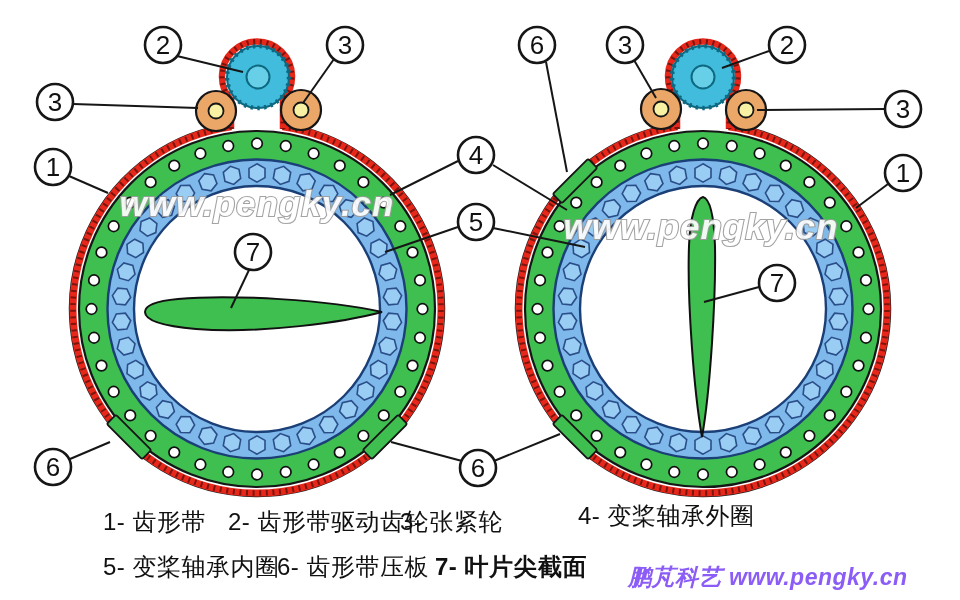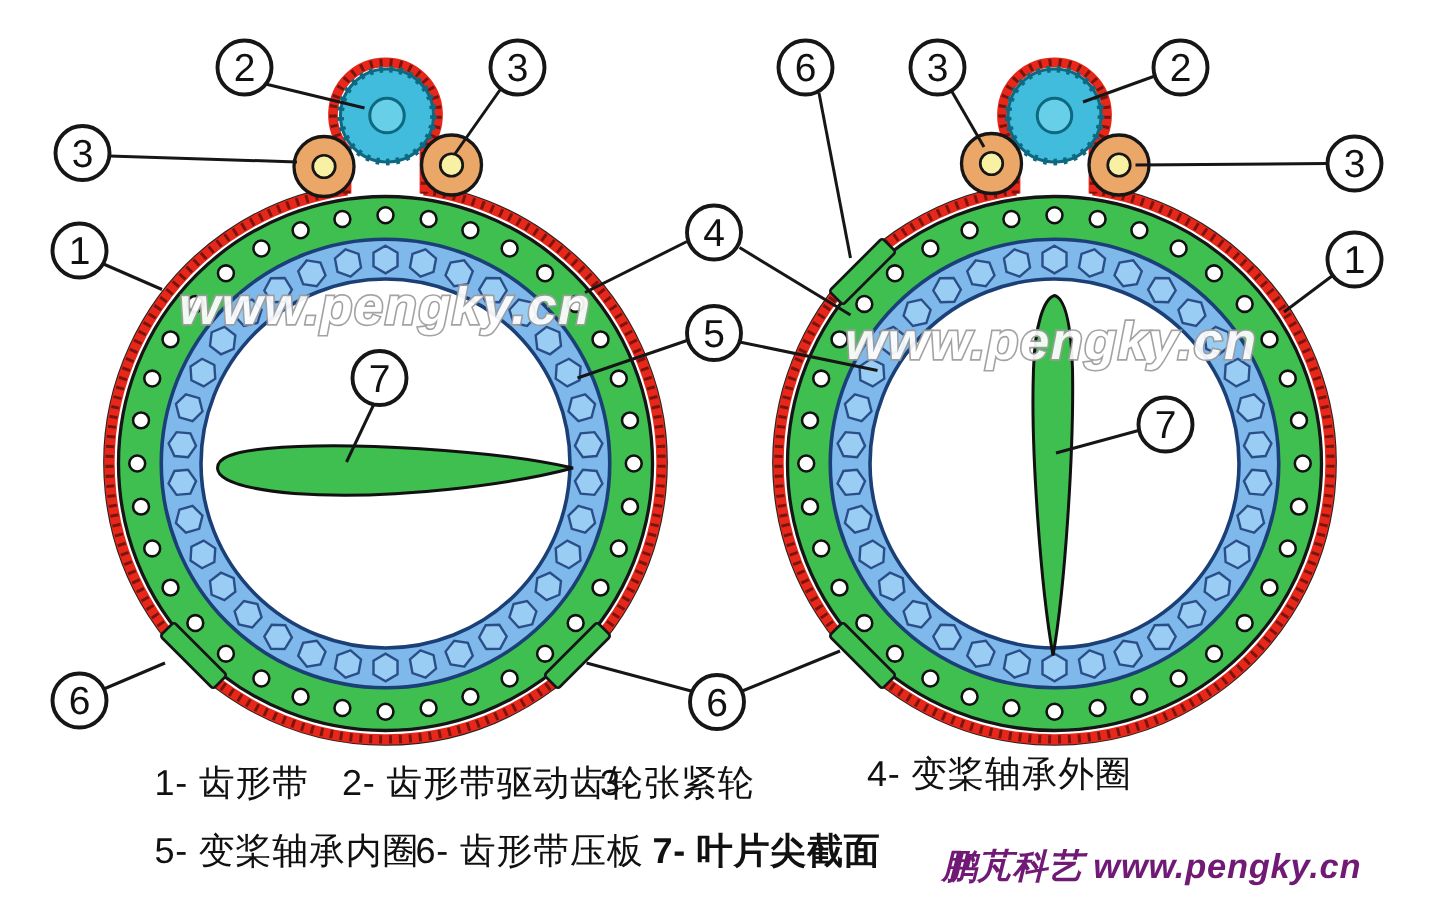--- a/index.html
+++ b/index.html
@@ -263,14 +263,14 @@
       <div class="legend-item" style="left: 228px; top: 506px;">2- 齿形带驱动齿轮</div>
       <div class="legend-item" style="left: 400px; top: 506px;">3- 张紧轮</div>
       <div class="legend-item" style="left: 578px; top: 500px;">4- 变桨轴承外圈</div>
     </div>
   <div id="legend-row2">
       <div class="legend-item" style="left: 103px; top: 551px;">5- 变桨轴承内圈</div>
       <div class="legend-item" style="left: 277px; top: 551px;">6- 齿形带压板</div>
       <div class="legend-item" style="left: 435px; top: 551px; font-weight: bold;">7- 叶片尖截面</div>
     </div>
 
-  <div class="credit" id="credit" style="left: 628px; top: 562px; color: #701a75;">鹏芃科艺 www.pengky.cn</div>
+  <div class="credit" id="credit" style="left: 628px; top: 562px; color: #8b5cf6;">鹏芃科艺 www.pengky.cn</div>
 </div>
 
 </body></html>

